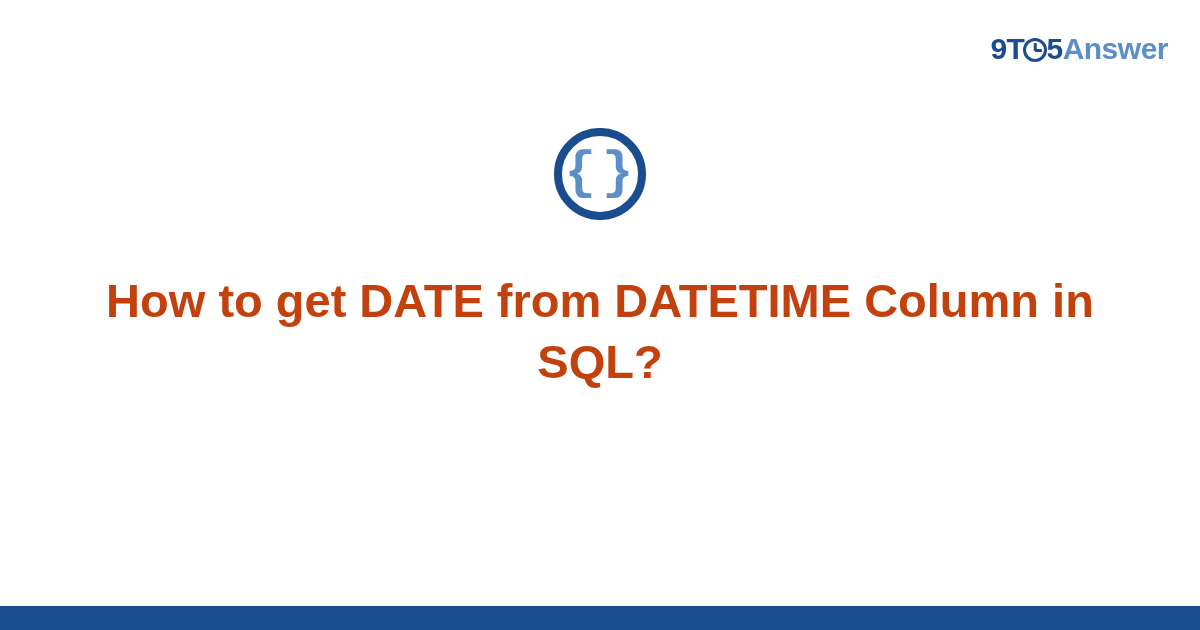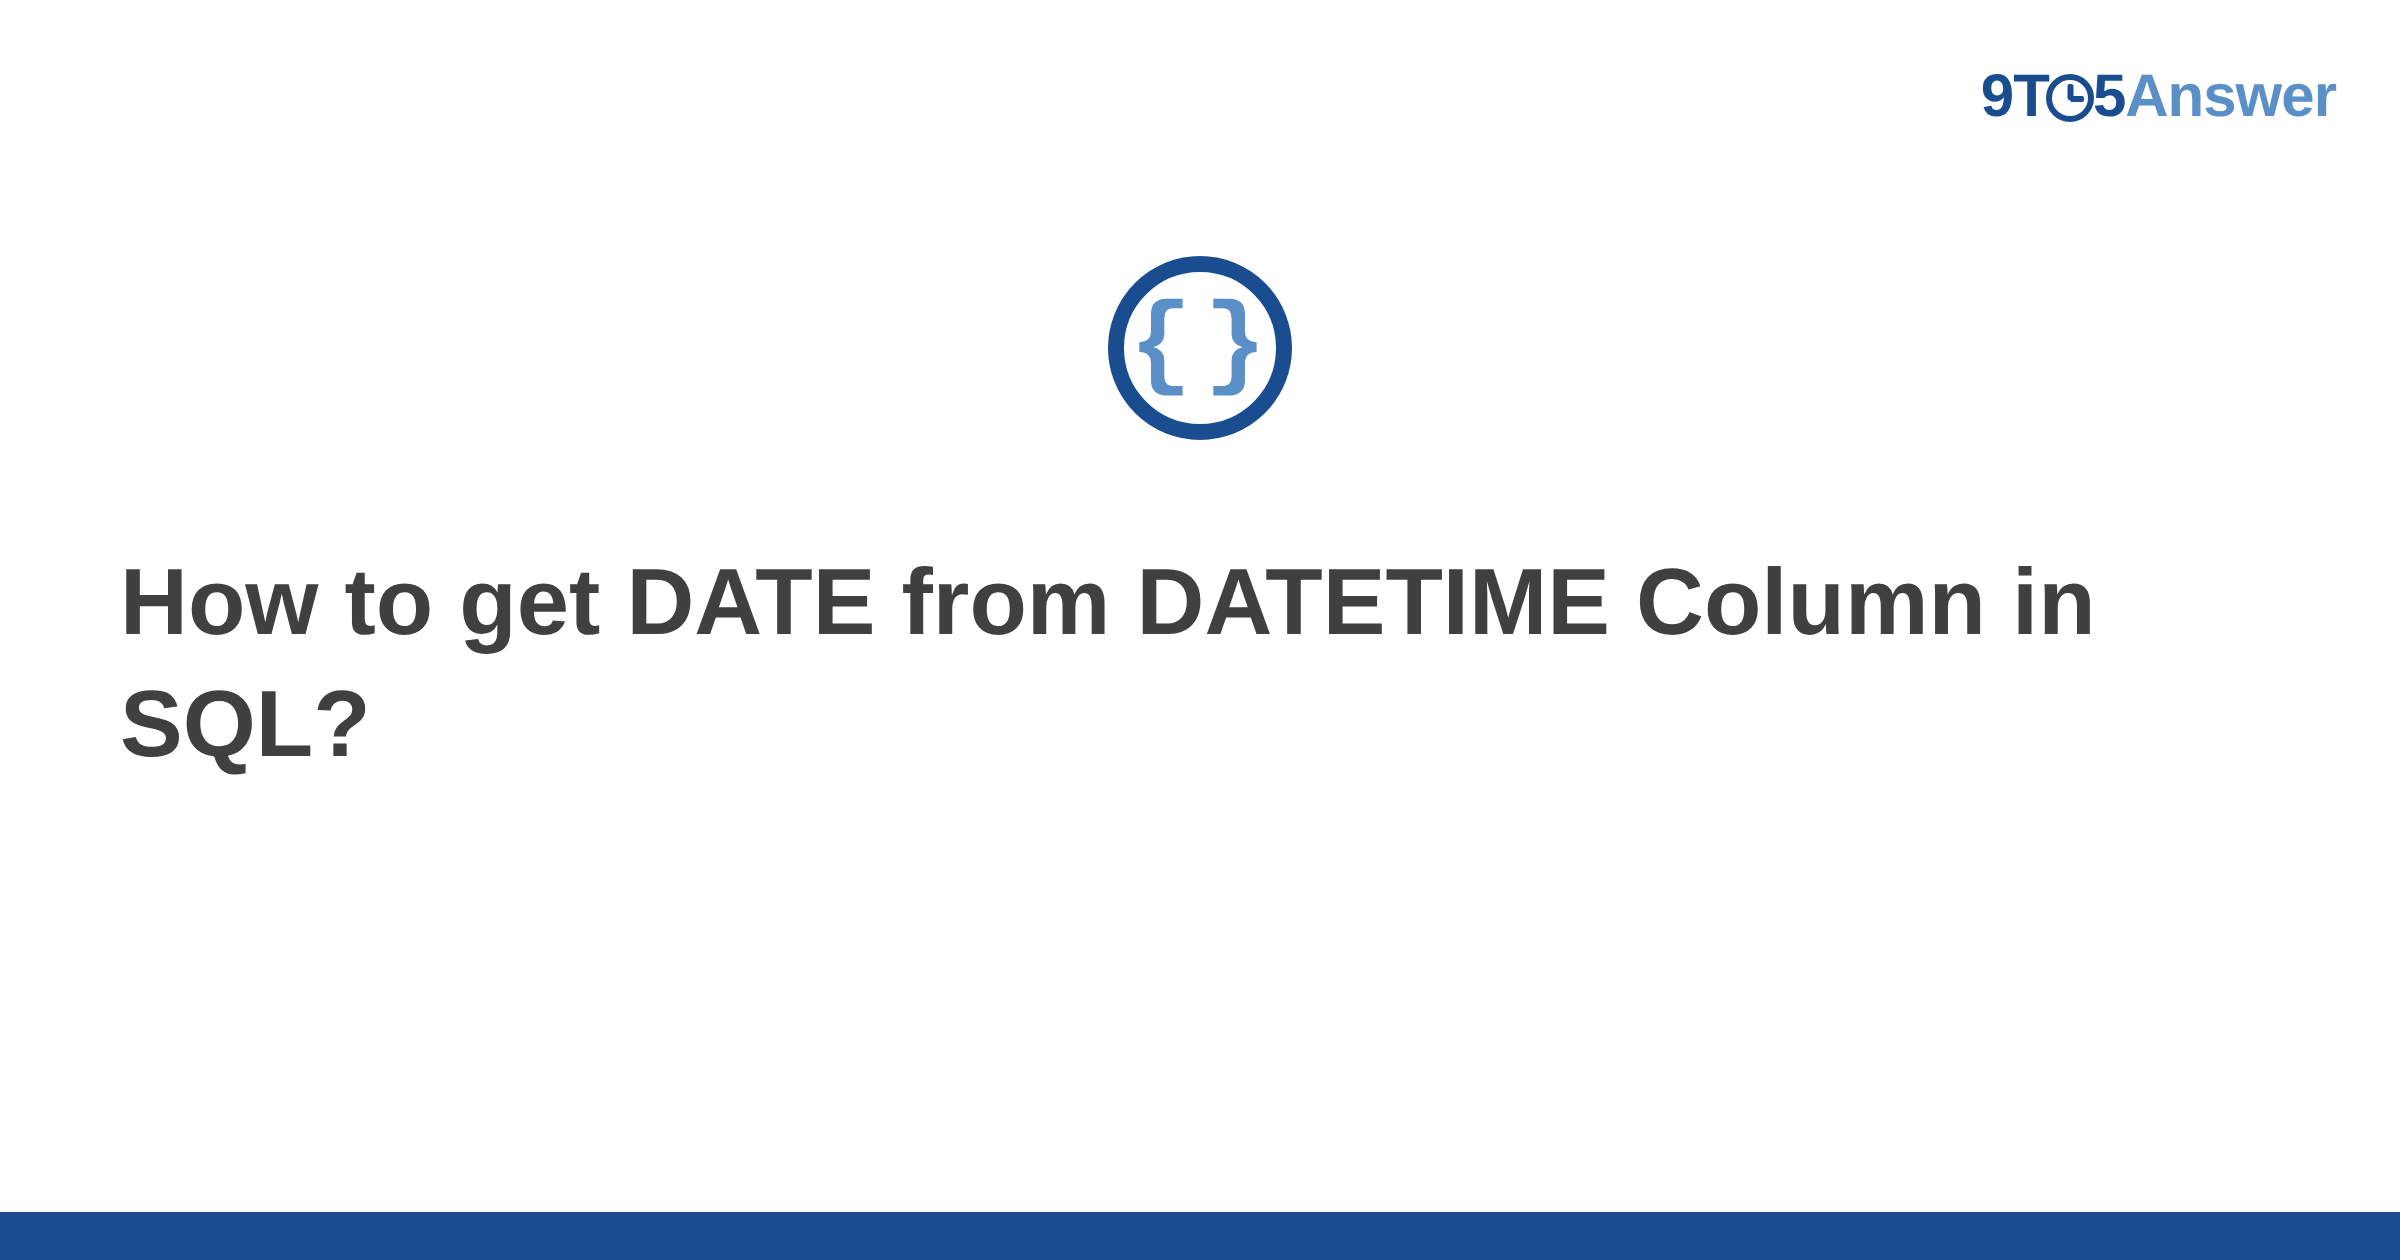--- a/index.html
+++ b/index.html
@@ -87,24 +87,24 @@
       letter-spacing: 6px;
       font-family: 'Courier New', monospace;
       line-height: 1;
       padding-left: 4px;
     }
     .title {
       position: absolute;
       top: 270px;
       left: 0;
       width: 100%;
-      text-align: left;
+      text-align: center;
       font-size: 47px;
       font-weight: 700;
-      color: #404040;
+      color: #c2410c;
       line-height: 1.3;
       padding: 0 60px;
     }
     .bottom-bar {
       position: absolute;
       bottom: 0;
       left: 0;
       width: 100%;
       height: 24px;
       background: #1a4d8f;

